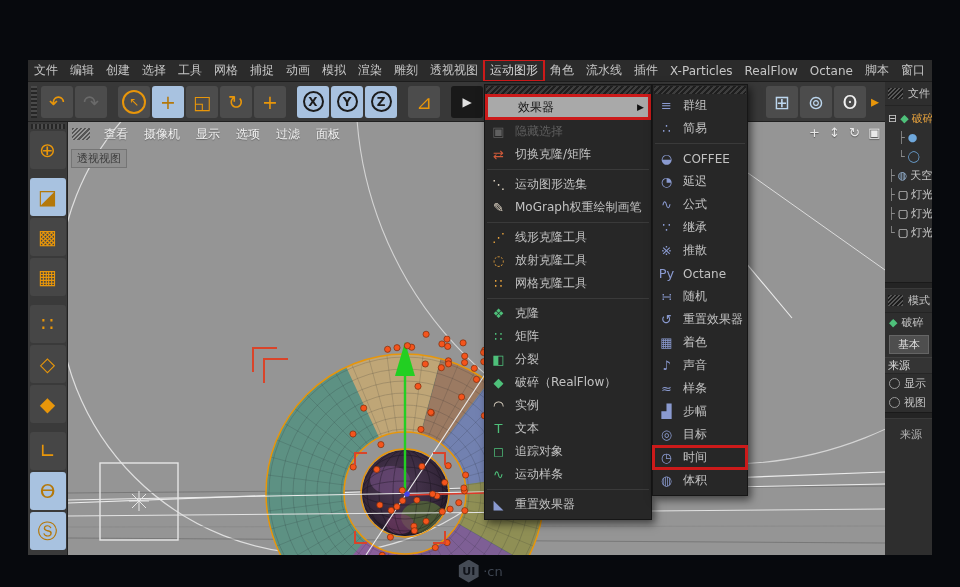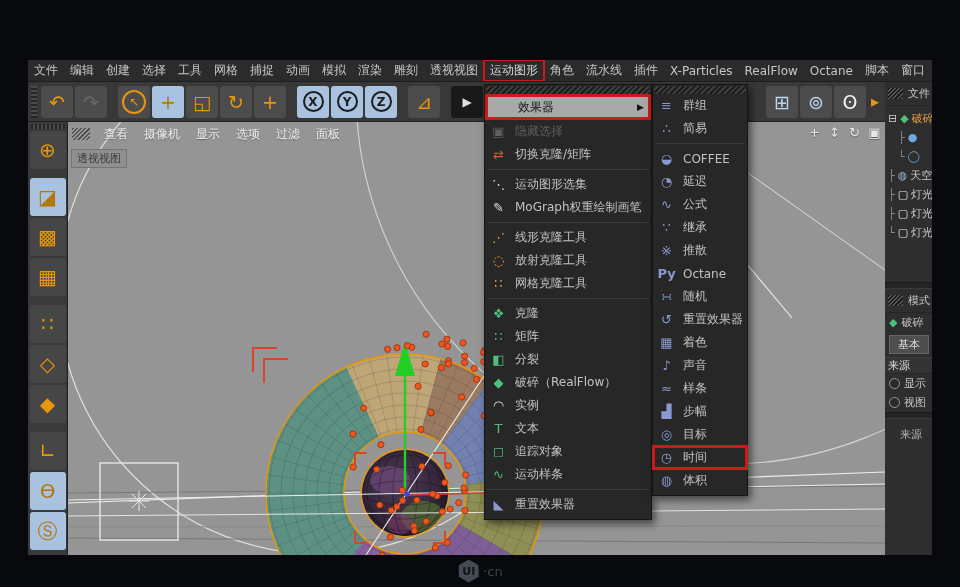--- a/index.html
+++ b/index.html
@@ -569,21 +569,21 @@
       </div>
       <div class="mitem">
         <span class="mic" style="color: rgb(138, 154, 208);">∵</span>
         <span class="mlb">继承</span>
       </div>
       <div class="mitem">
         <span class="mic" style="color: rgb(138, 154, 208);">※</span>
         <span class="mlb">推散</span>
       </div>
       <div class="mitem">
-        <span class="mic" style="color: rgb(138, 154, 208); font-weight: bold;">Py</span>
+        <span class="mic" style="color: rgb(138, 154, 208);">Py</span>
         <span class="mlb">Octane</span>
       </div>
       <div class="mitem">
         <span class="mic" style="color: rgb(138, 154, 208);">∺</span>
         <span class="mlb">随机</span>
       </div>
       <div class="mitem">
         <span class="mic" style="color: rgb(138, 154, 208);">↺</span>
         <span class="mlb">重置效果器</span>
       </div>

